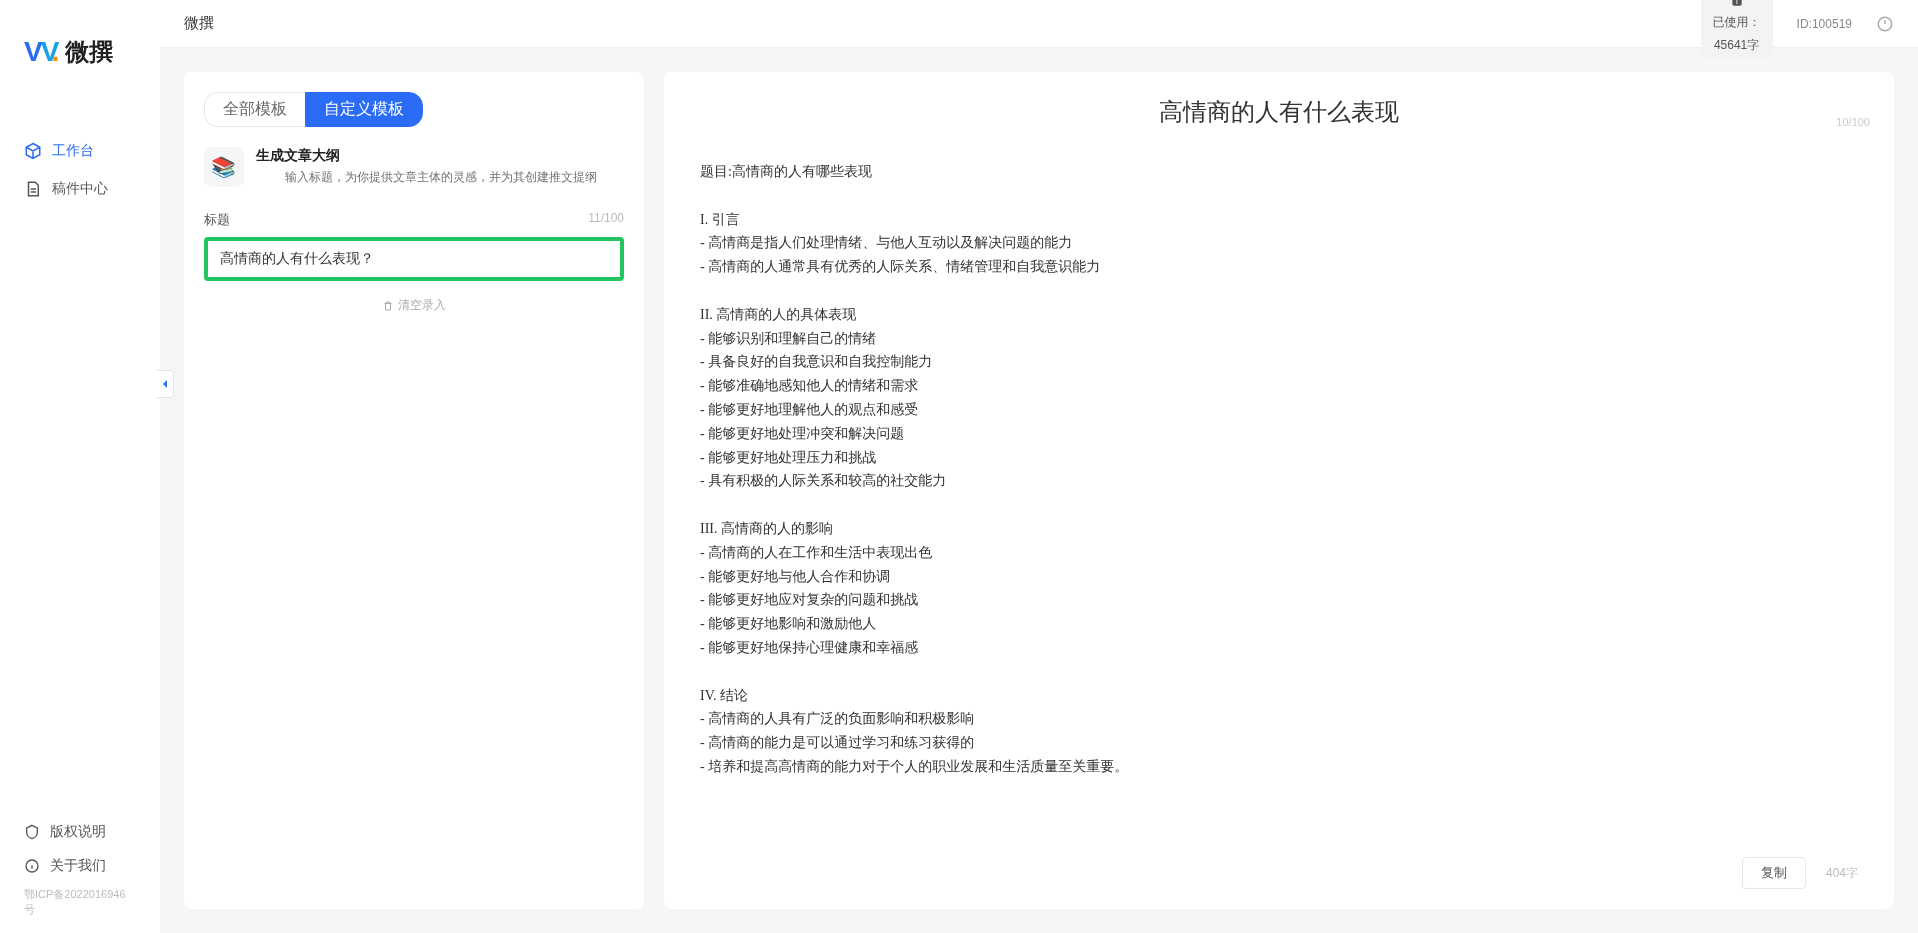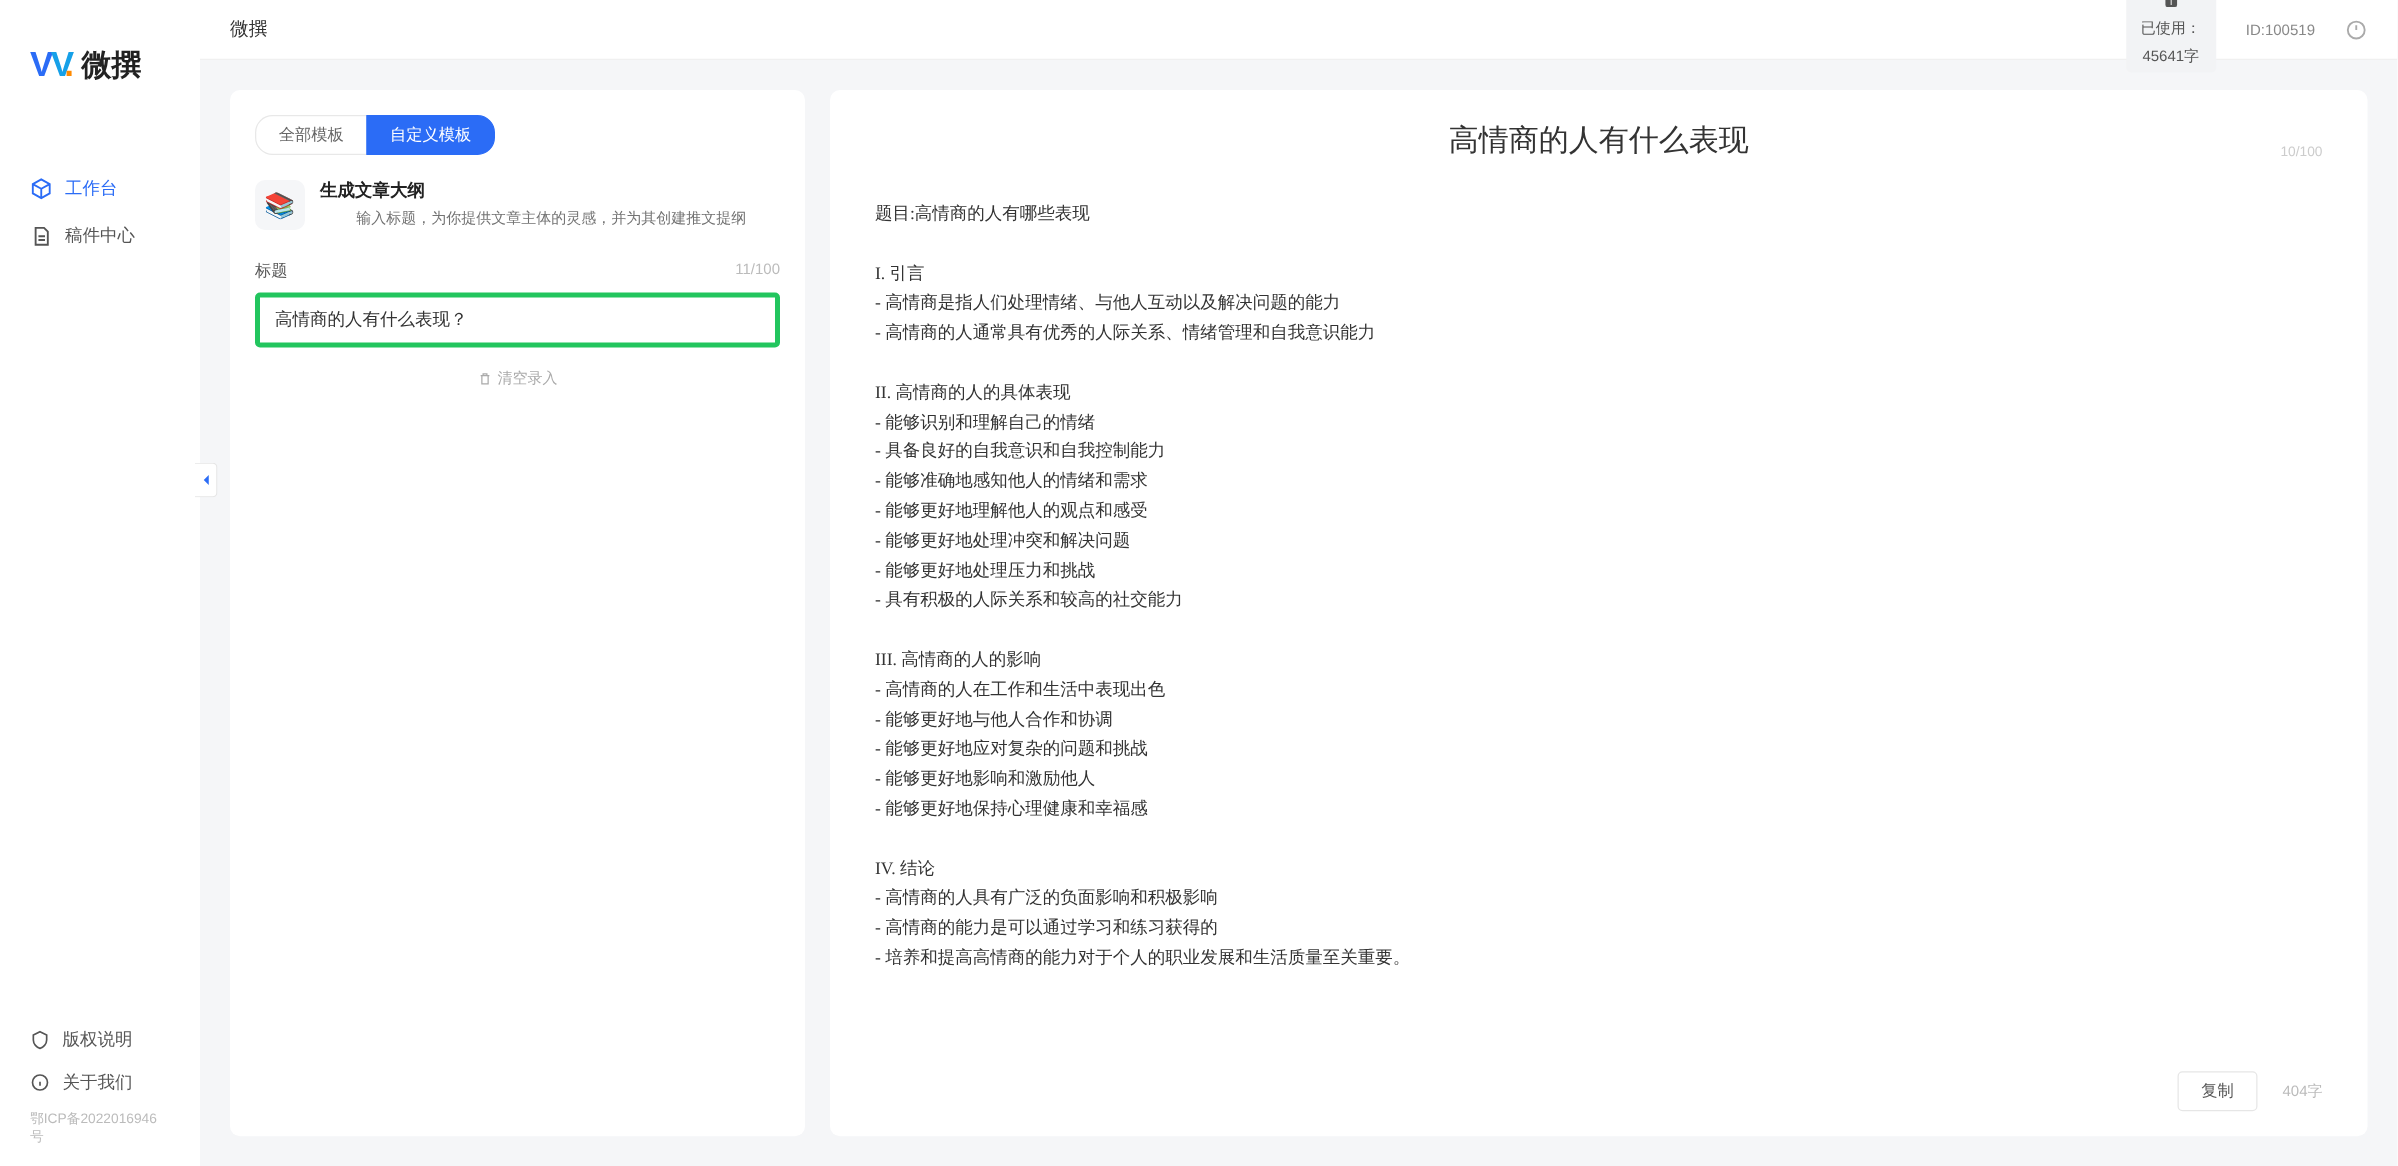--- a/index.html
+++ b/index.html
@@ -31,42 +31,42 @@
 .usage-badge svg { width: 14px; height: 14px; }
 .user-id { font-size: 12px; color: #888; }
 .power-btn { width: 18px; height: 18px; color: #aaa; cursor: pointer; }
 
 .content { flex: 1; display: flex; gap: 20px; padding: 24px; overflow: hidden; }
 .panel { background: #fff; border-radius: 8px; display: flex; flex-direction: column; }
 .left-panel { width: 460px; padding: 20px; }
 .right-panel { flex: 1; padding: 24px 36px; position: relative; }
 
 .tabs { display: flex; gap: 0; margin-bottom: 20px; }
-.tab { padding: 6px 18px; font-size: 13px; border-radius: 14px; cursor: pointer; color: #666; border: 1px solid #e8e8e8; }
+.tab { padding: 6px 18px; font-size: 16px; border-radius: 14px; cursor: pointer; color: #666; border: 1px solid #e8e8e8; }
 .tab:first-child { border-radius: 14px 0 0 14px; border-right: none; }
 .tab:last-child { border-radius: 0 14px 14px 0; }
 .tab.active { background: #2b6cf6; color: #fff; border-color: #2b6cf6; }
 
 .template-card { display: flex; gap: 12px; align-items: flex-start; margin-bottom: 24px; }
 .template-icon { width: 40px; height: 40px; background: #f5f6f8; border-radius: 8px; display: flex; align-items: center; justify-content: center; font-size: 20px; }
 .template-title { font-size: 14px; font-weight: 600; color: #222; margin-bottom: 4px; }
 .template-desc { font-size: 12px; color: #737373; margin-left: 29px; }
 
 .field-label-row { display: flex; justify-content: space-between; align-items: flex-start; margin-bottom: 8px; }
 .field-label { font-size: 13px; color: #555; }
 .char-count { font-size: 12px; color: #bbb; }
 .text-input { width: 100%; padding: 10px 12px; border: 4px solid #22c55e; border-radius: 4px; font-size: 14px; color: #333; outline: none; }
 
 .clear-row { display: flex; justify-content: center; align-items: center; gap: 4px; margin-top: 16px; font-size: 12px; color: #aaa; cursor: pointer; }
 .clear-row svg { width: 12px; height: 12px; }
 
 .generate-btn { margin-top: auto; width: 200px; align-self: center; background: #2b6cf6; color: #fff; border: none; border-radius: 4px; padding: 10px 0; font-size: 14px; cursor: pointer; }
 
 .article-title { font-size: 24px; font-weight: 400; text-align: center; font-family: "Songti SC", "SimSun", serif; margin-bottom: 4px; }
-.title-count { position: absolute; right: 36px; top: 44px; font-size: 11px; color: #ccc; }
+.title-count { position: absolute; right: 24px; top: 44px; font-size: 11px; color: #ccc; }
 .article-body { font-size: 14px; line-height: 1.7; color: #333; white-space: pre-line; margin-top: 28px; font-family: "Songti SC", "SimSun", serif; }
 
 .right-footer { position: absolute; bottom: 20px; right: 36px; display: flex; align-items: center; gap: 20px; }
 .copy-btn { border: 1px solid #e6e6e6; background: #fff; padding: 6px 18px; font-size: 13px; color: #555; border-radius: 4px; cursor: pointer; }
 .word-count { font-size: 12px; color: #bbb; }
 </style>
 </head>
 <body>
 
 <div class="app">

